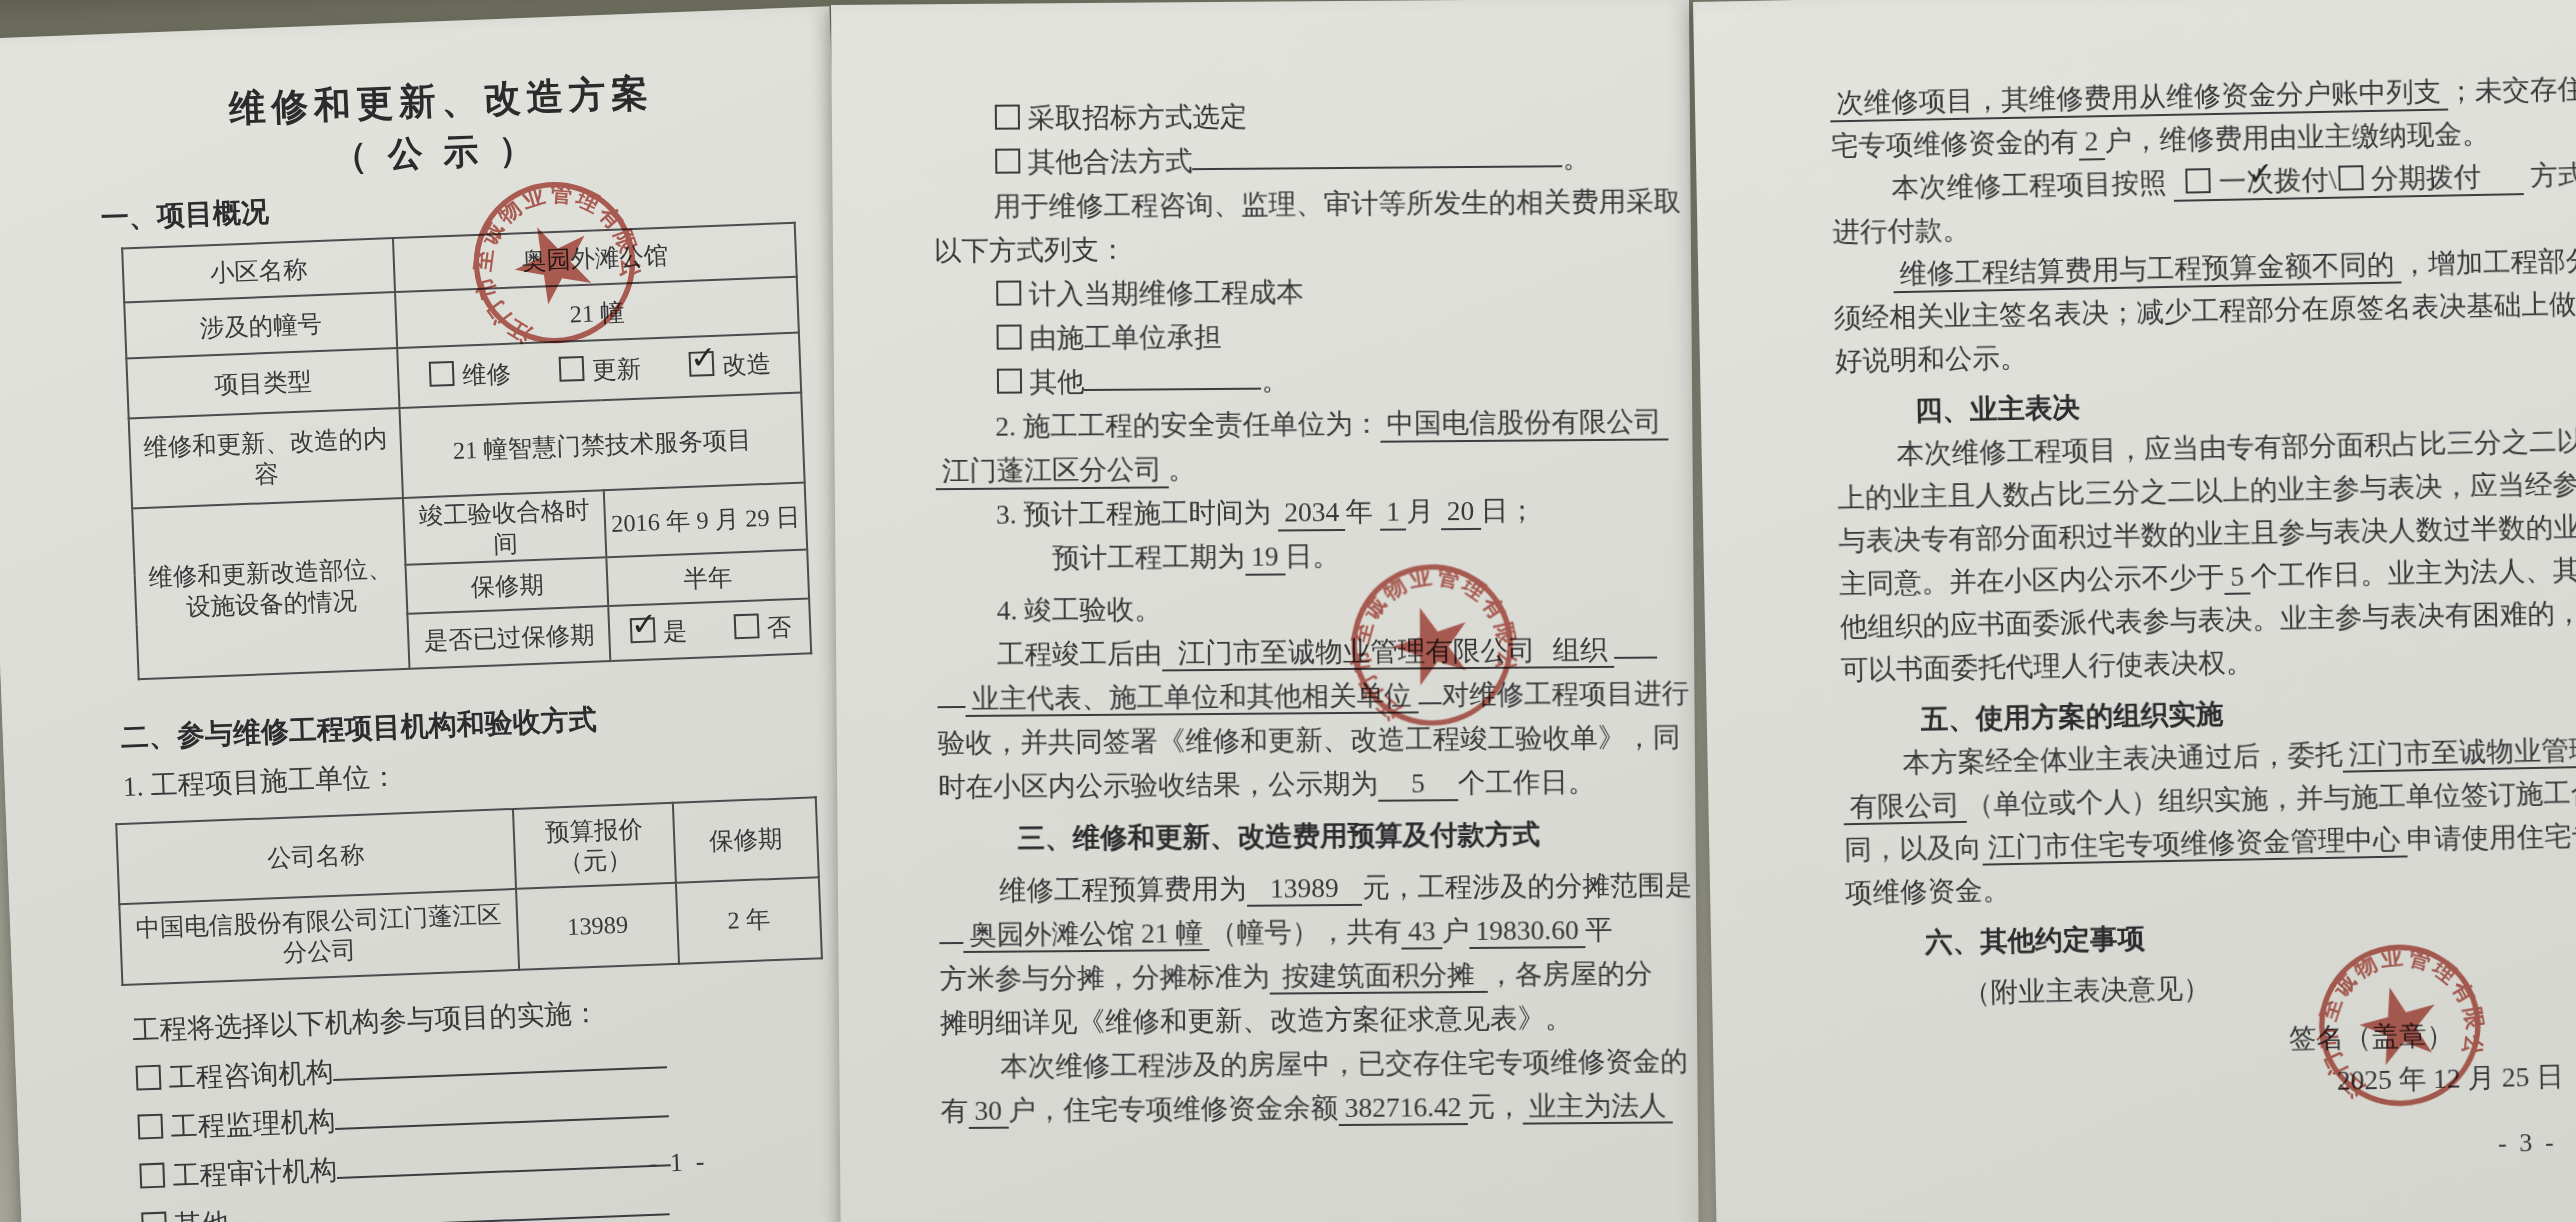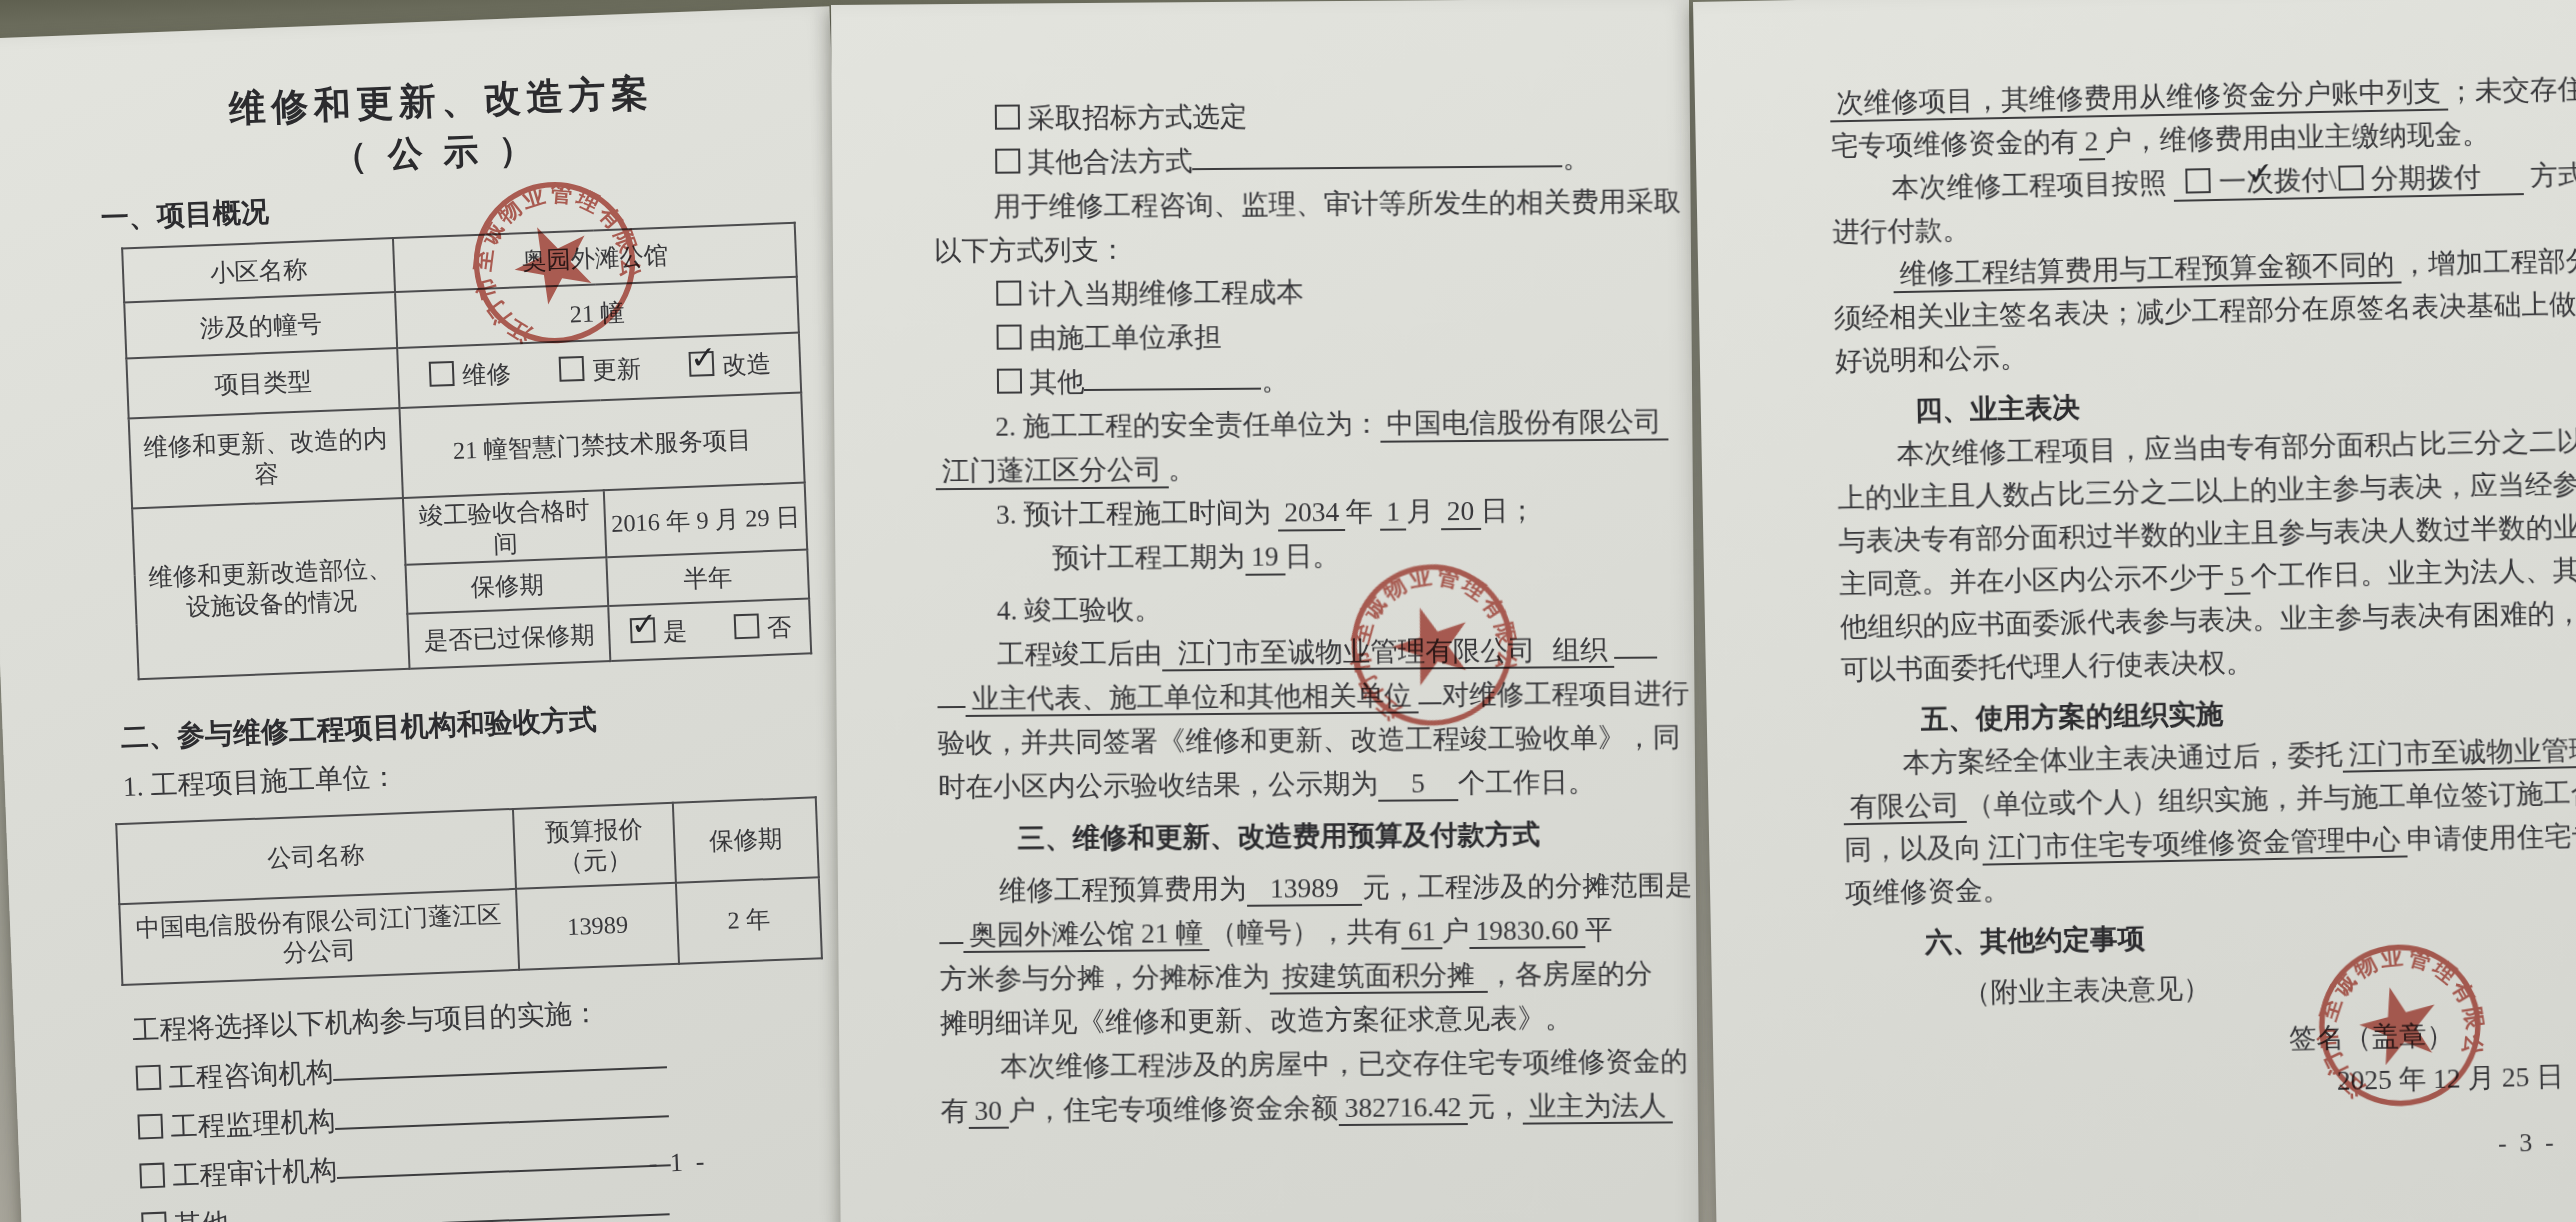--- a/index.html
+++ b/index.html
@@ -217,21 +217,21 @@
     </div>
     <div class="ln">验收，并共同签署《维修和更新、改造工程竣工验收单》，同</div>
     <div class="ln">
       <span>时在小区内公示验收结果，公示期为</span><span class="u" style="padding:0 33px 1.6px 33px;">5</span><span>个工作日。</span>
     </div>
     <div class="ln bold gap" style="text-indent:79px;">三、维修和更新、改造费用预算及付款方式</div>
     <div class="ln ind gap">
       <span>维修工程预算费用为</span><span class="u" style="padding:0 23.6px 1.6px 23.6px;">13989</span><span>元，工程涉及的分摊范围是</span>
     </div>
     <div class="ln">
-      <span class="blank" style="width:23.6px;"></span><span class="u">奥园外滩公馆 21 幢</span><span>（幢号），共有</span><span class="u">61</span><span>户</span><span class="u">19830.60</span><span>平</span>
+      <span class="blank" style="width:23.6px;"></span><span class="u">奥园外滩公馆 21 幢</span><span>（幢号），共有</span><span class="u">43</span><span>户</span><span class="u">19830.60</span><span>平</span>
     </div>
     <div class="ln">
       <span>方米参与分摊，分摊标准为</span><span class="u" style="padding:0 12.6px 1.6px 12.6px;">按建筑面积分摊</span><span>，各房屋的分</span>
     </div>
     <div class="ln">摊明细详见《维修和更新、改造方案征求意见表》。</div>
     <div class="ln ind">本次维修工程涉及的房屋中，已交存住宅专项维修资金的</div>
     <div class="ln">
       <span>有</span><span class="u">30</span><span>户，住宅专项维修资金余额</span><span class="u">382716.42</span><span>元，</span><span class="u">业主为法人</span>
     </div>
   </div>

